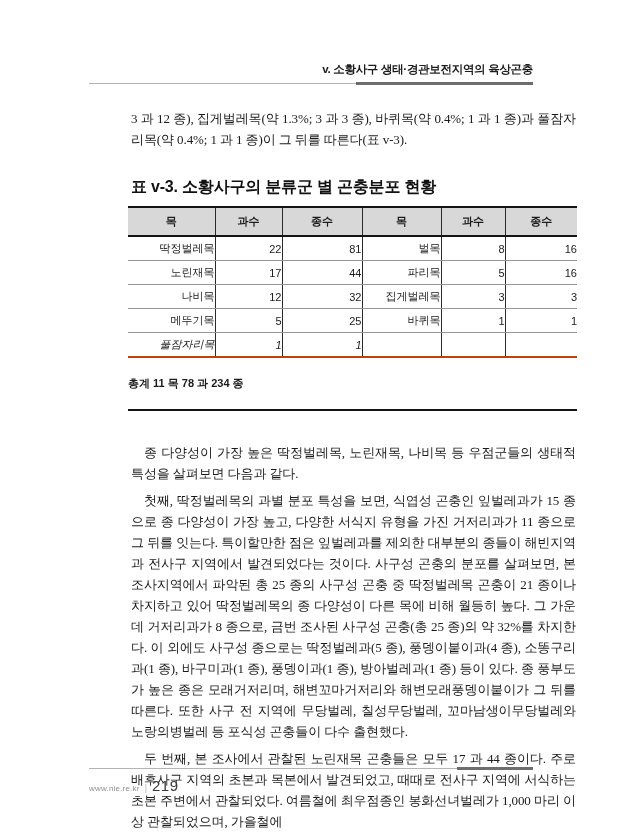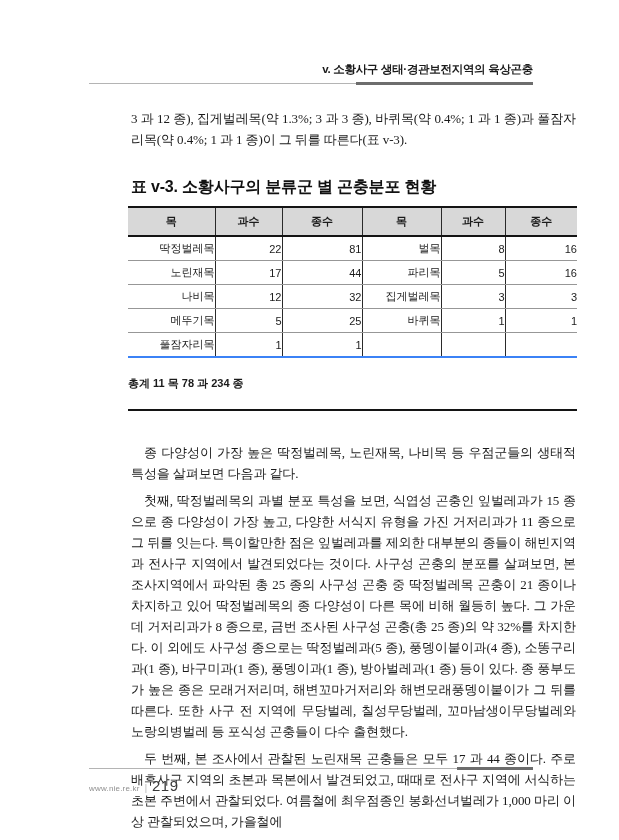--- a/index.html
+++ b/index.html
@@ -102,21 +102,22 @@
     text-align: right;
     padding: 4px 0;
     border-bottom: 1px solid #979797;
   }
   
   table.insect-table th + th,
   table.insect-table tbody td + td {
     border-left: 1px solid #2a2a2a;
   }
   table.insect-table tbody tr:last-child td {
-    border-bottom: 2px solid #3b82f6;
+    border-bottom: 2px solid #c2410c;
+    font-style: italic;
   }
   table.insect-table tfoot td {
     font-weight: 700;
     text-align: left;
     padding: 18px 0;
     border-bottom: 2.5px solid #141414;
   }
 
   
   .page-footer {

